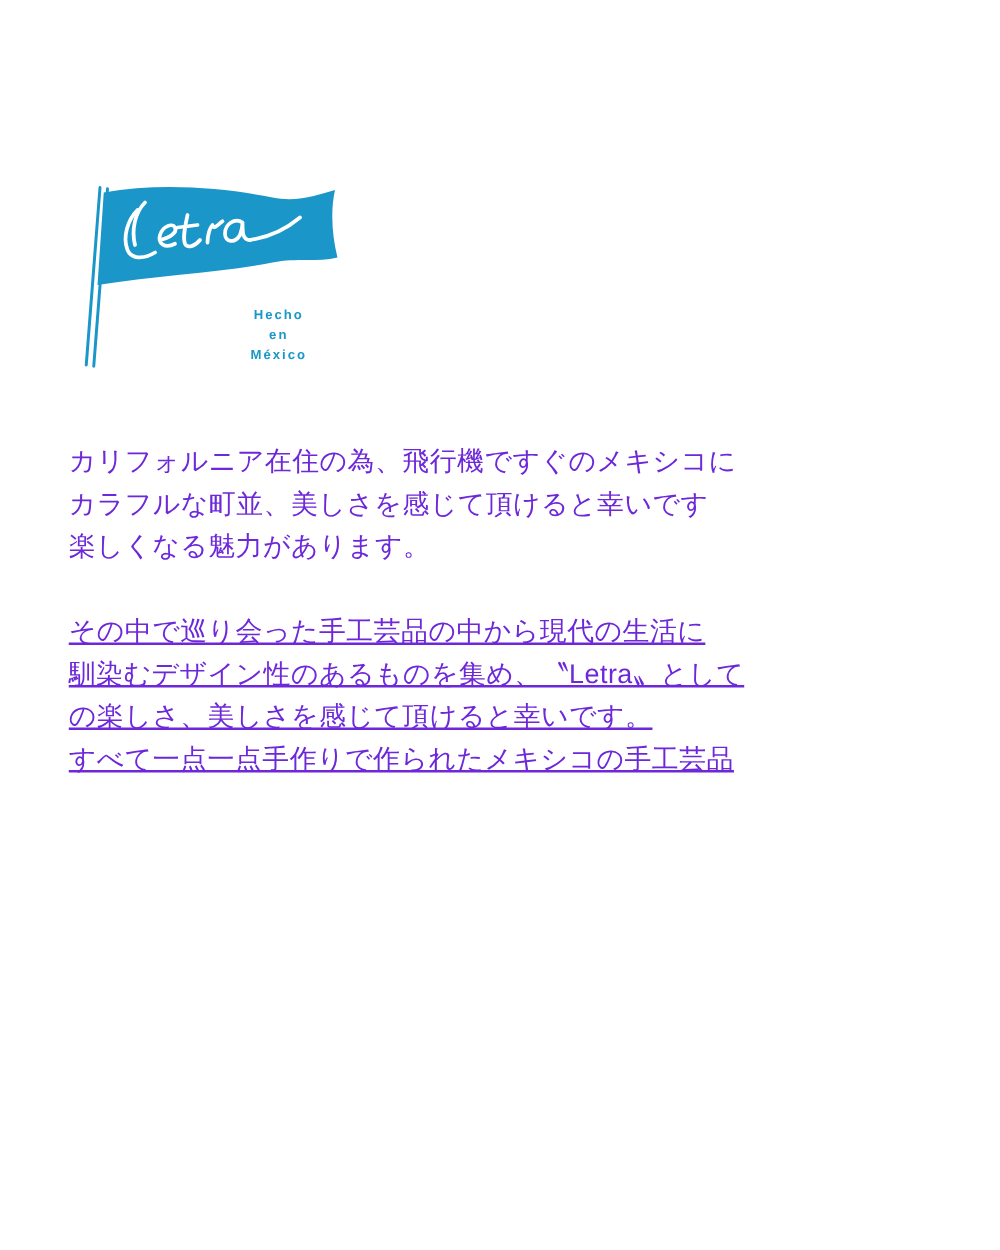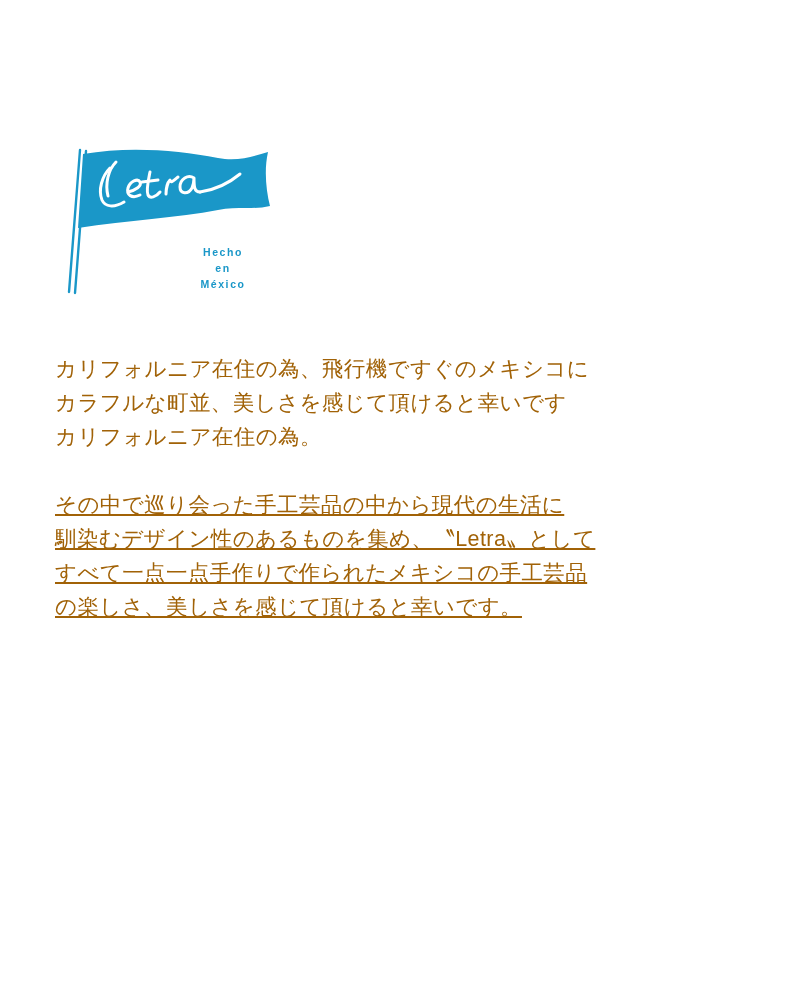--- a/index.html
+++ b/index.html
@@ -56,21 +56,21 @@
     position: absolute;
     left: 55px;
     top: 352px;
     width: 660px;
   }
 
   .para {
     font-size: 21.5px;
     line-height: 34px;
     letter-spacing: 0.4px;
-    color: #a16207;
+    color: #6d28d9;
     margin: 0;
     font-weight: 400;
   }
 
   .para + .para {
     margin-top: 34px;
     text-decoration: underline;
   }
 
   .para .line {
@@ -122,24 +122,24 @@
       <span>en</span>
       <span>México</span>
     </div>
   </div>
 
   <div class="copy">
 
     <p class="para">
       <span class="line">カリフォルニア在住の為、飛行機ですぐのメキシコに</span>
       <span class="line">カラフルな町並、美しさを感じて頂けると幸いです</span>
-      <span class="line">カリフォルニア在住の為。</span>
+      <span class="line">楽しくなる魅力があります。</span>
     </p>
 
     <p class="para">
       <span class="line">その中で巡り会った手工芸品の中から現代の生活に</span>
       <span class="line">馴染むデザイン性のあるものを集め、〝Letra〟として</span>
+      <span class="line">の楽しさ、美しさを感じて頂けると幸いです。</span>
       <span class="line">すべて一点一点手作りで作られたメキシコの手工芸品</span>
-      <span class="line">の楽しさ、美しさを感じて頂けると幸いです。</span>
     </p>
 
   </div>
 </div>
 
 </body></html>

